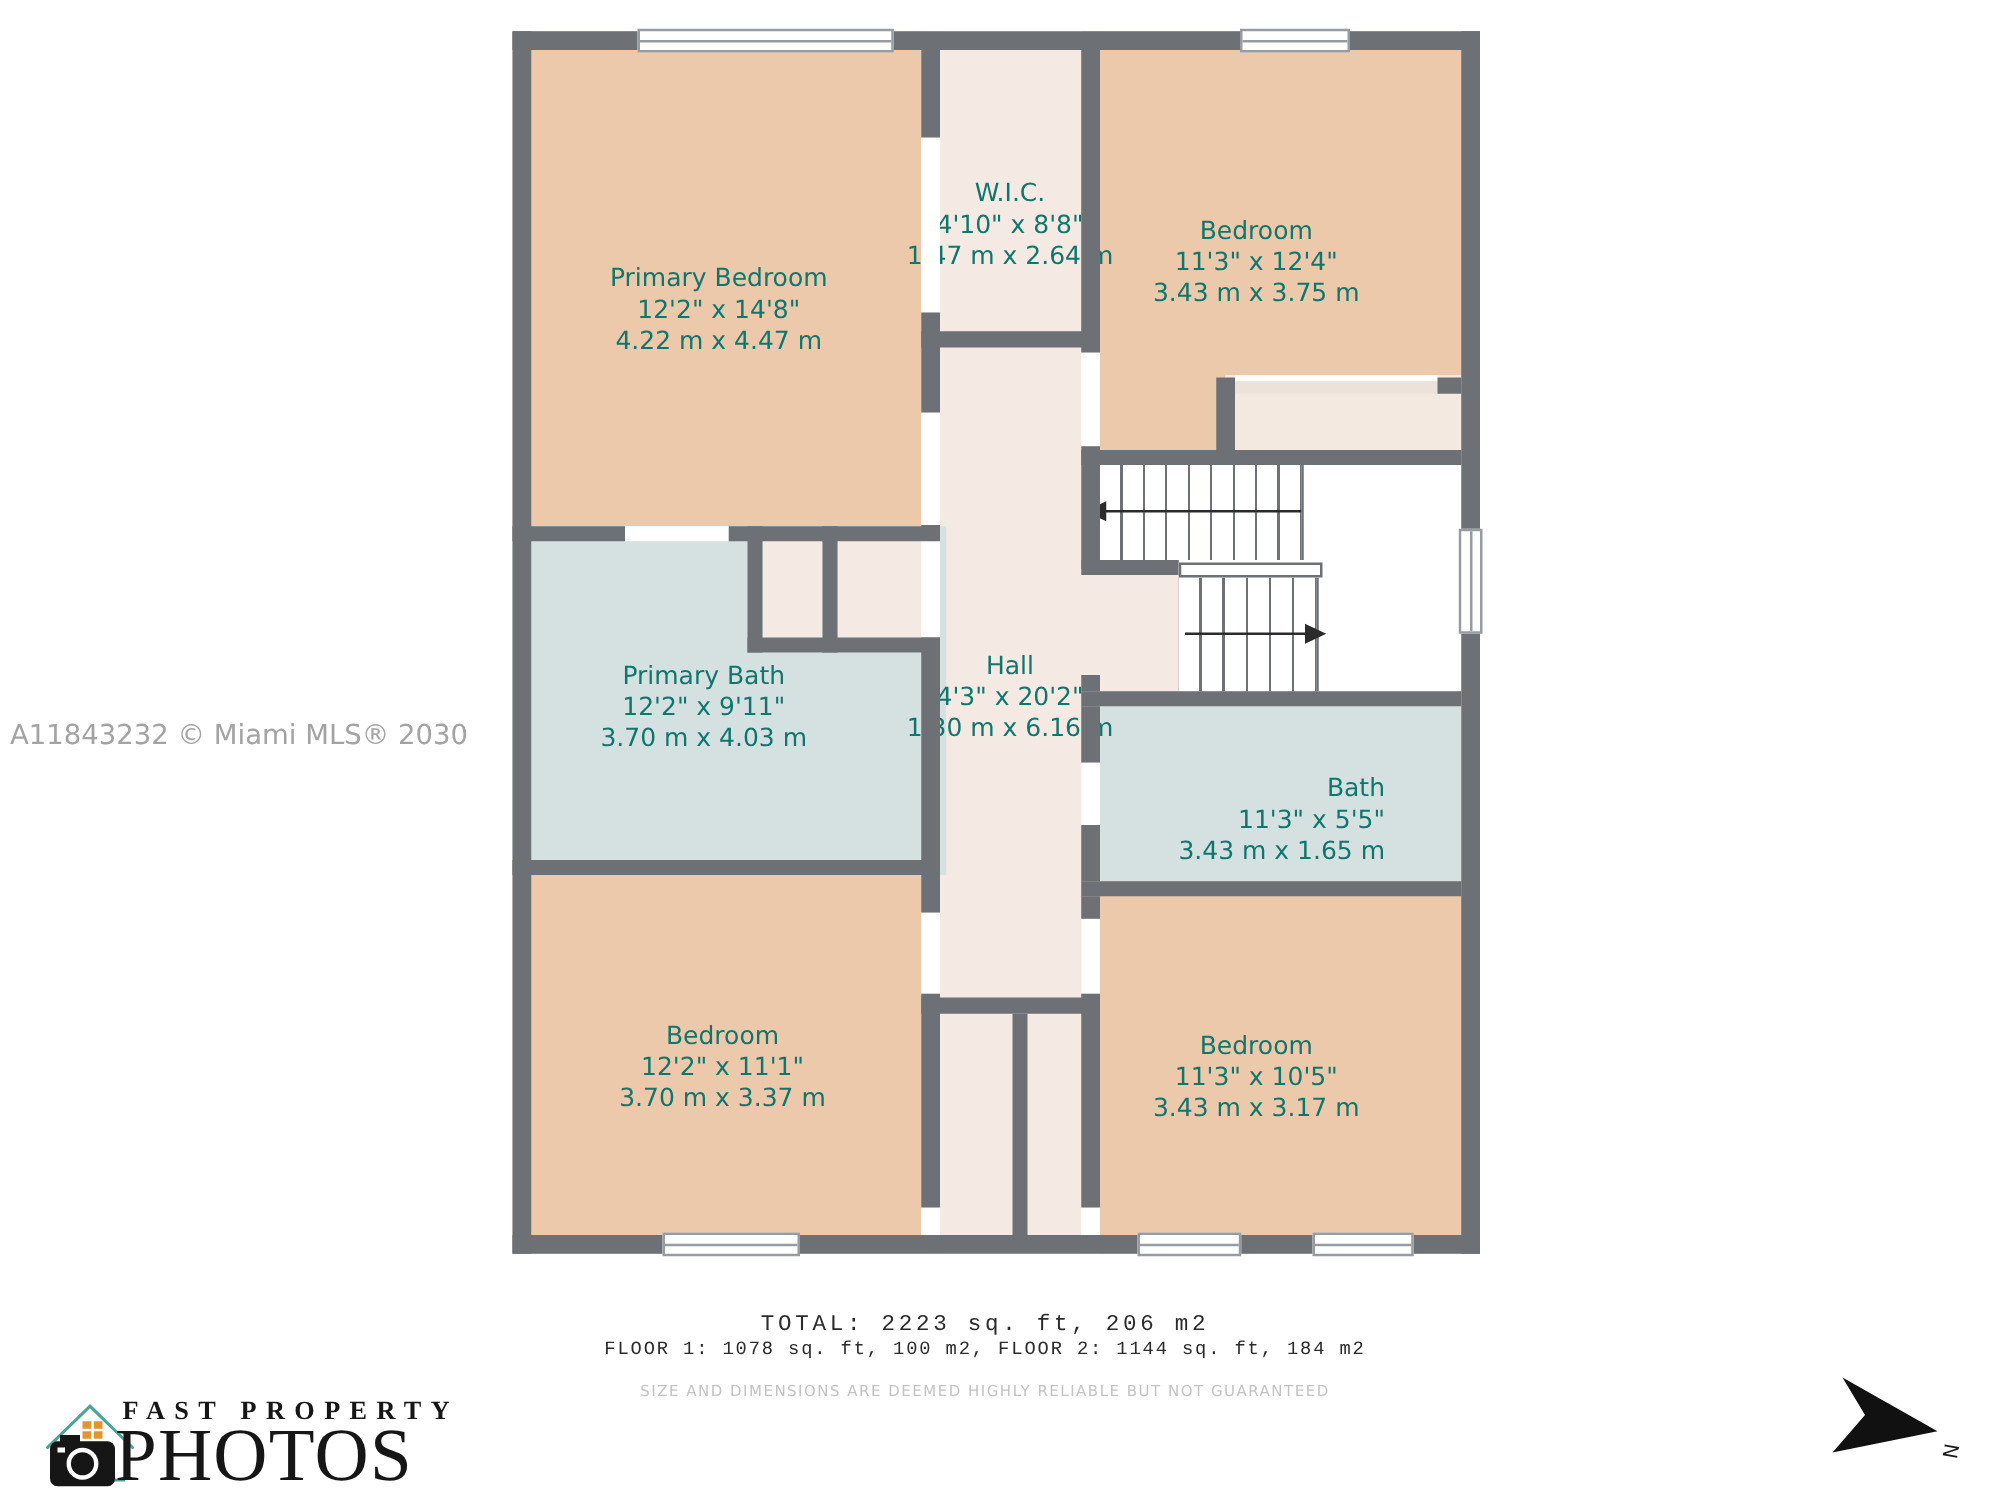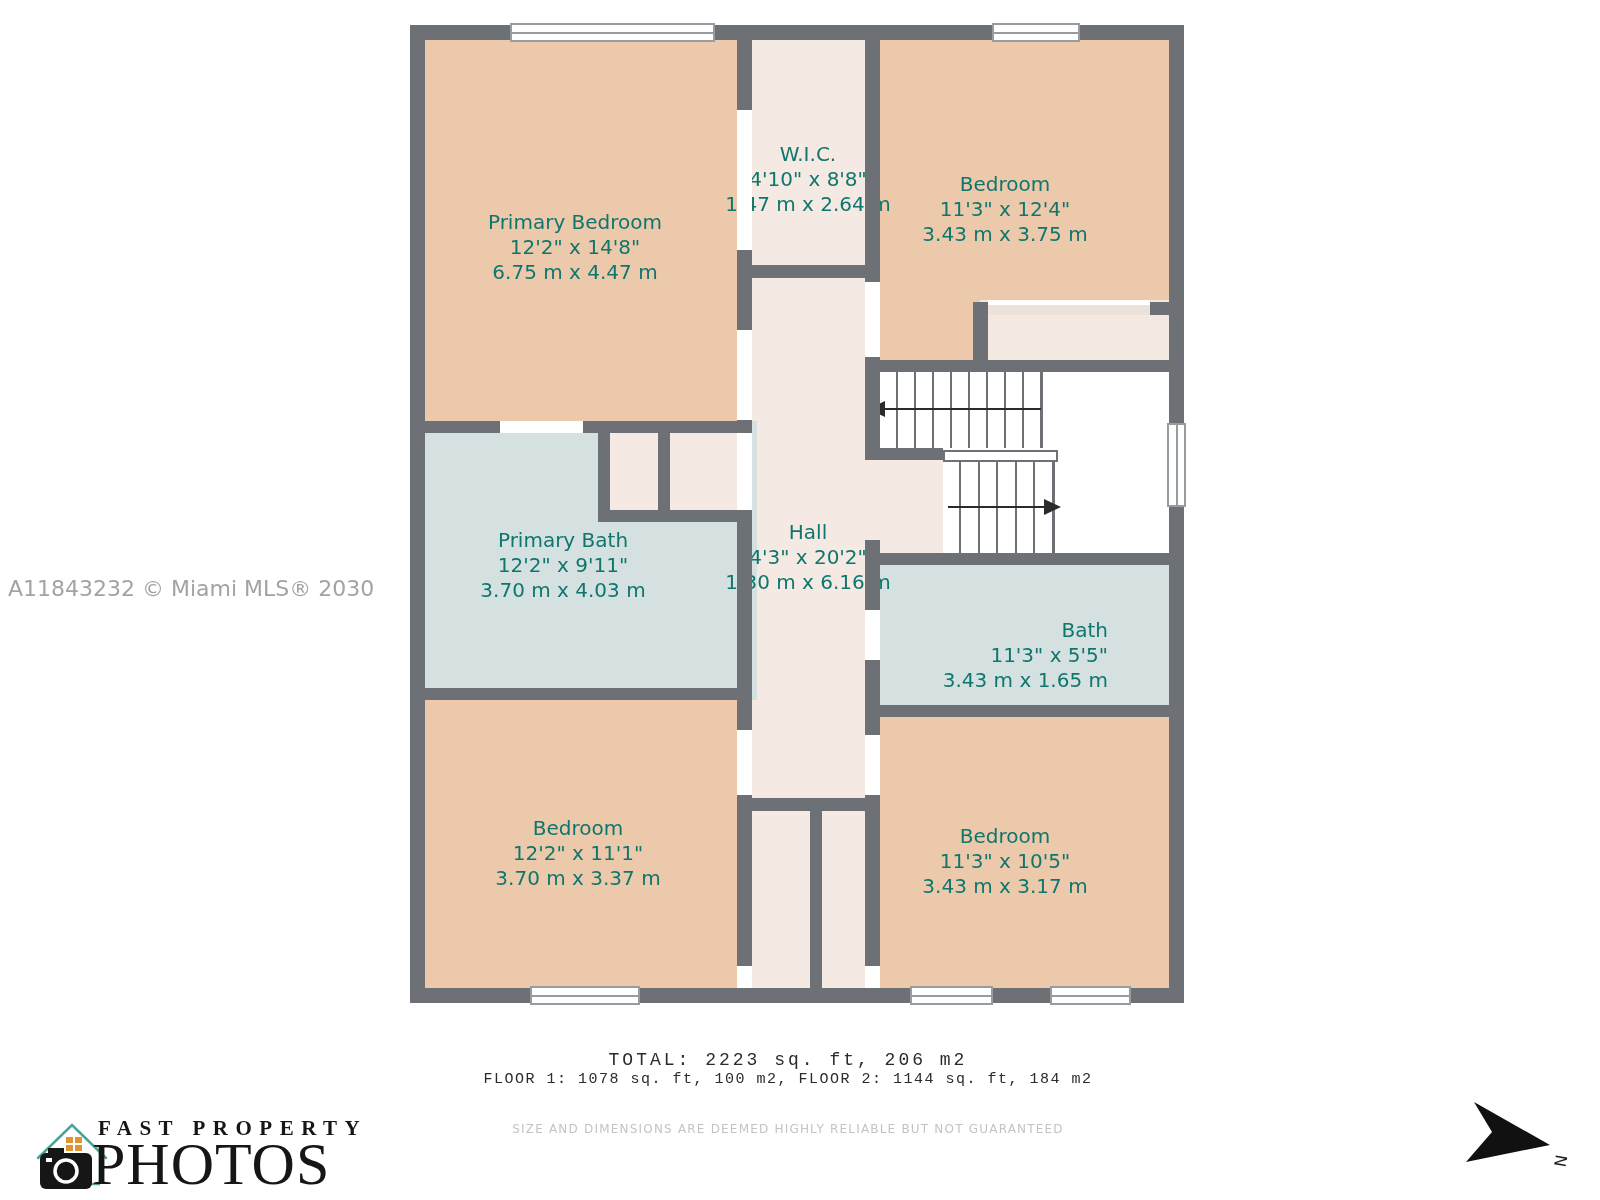--- a/index.html
+++ b/index.html
@@ -21,21 +21,21 @@
   .arrowline{position:absolute;background:#2b2b2b;z-index:3;}
   .ahead{position:absolute;width:0;height:0;z-index:3;}
   .ahead.left{border-top:8px solid transparent;border-bottom:8px solid transparent;border-right:17px solid #2b2b2b;}
   .ahead.right{border-top:8px solid transparent;border-bottom:8px solid transparent;border-left:17px solid #2b2b2b;}
   #watermark{position:absolute;left:8px;top:576px;font:22px "DejaVu Sans",sans-serif;color:#a3a3a3;z-index:6;}
   #footer{position:absolute;left:388px;top:1050px;width:800px;text-align:center;z-index:6;color:#2b2b2b;}
   .ftotal{font:18px "Liberation Mono",monospace;letter-spacing:3px;margin-bottom:1px;}
   .ffloors{font:15px "Liberation Mono",monospace;letter-spacing:1.5px;margin-bottom:2px;}
   .fexcl{font:18px "DejaVu Sans",sans-serif;color:#1f1f1f;margin-bottom:2px;}
   .fwalls{font:15px "Liberation Mono",monospace;letter-spacing:1.5px;}
-  .fdisc{font:12px "DejaVu Sans",sans-serif;color:#c4c3c3;letter-spacing:1.2px;margin-top:34px;}
+  .fdisc{font:12px "DejaVu Sans",sans-serif;color:#c4c3c3;letter-spacing:1.2px;margin-top:18px;}
   #logo{position:absolute;left:30px;top:1104px;width:330px;height:100px;z-index:6;}
   #logo .l1{position:absolute;left:68px;top:12px;font-family:"Liberation Serif",serif;font-weight:bold;
             font-size:21px;letter-spacing:7.5px;color:#161616;white-space:nowrap;}
   #logo .l2{position:absolute;left:62px;top:26px;font-family:"Liberation Serif",serif;font-weight:500;
             font-size:60px;letter-spacing:1px;color:#161616;white-space:nowrap;}
   #compass{position:absolute;left:1462px;top:1098px;z-index:6;}
   .track{position:absolute;z-index:3;}
 </style>
 </head>
 <body>
@@ -61,21 +61,21 @@
   <div class="flight low" style="left:943px;top:462px;width:112px;height:91px;"></div>
   <div class="landing" style="left:943px;top:450px;width:115px;height:12px;"></div>
   <div class="arrowline" style="left:878px;top:408px;width:163px;height:2px;"></div>
   <div class="ahead left" style="left:868px;top:401px;"></div>
   <div class="arrowline" style="left:948px;top:506px;width:100px;height:2px;"></div>
   <div class="ahead right" style="left:1044px;top:499px;"></div>
 
   <div class="rlabel" style="left:455px;top:210px;width:240px;">
     <span class="rname">Primary Bedroom</span>
     <span class="rname">12'2" x 14'8"</span>
-    <span class="rname">6.75 m x 4.47 m</span>
+    <span class="rname">4.22 m x 4.47 m</span>
   </div>
   <div class="rlabel" style="left:688px;top:142px;width:240px;">
     <span class="rname">W.I.C.</span>
     <span class="rname">4'10" x 8'8"</span>
     <span class="rname">1.47 m x 2.64 m</span>
   </div>
   <div class="rlabel" style="left:885px;top:172px;width:240px;">
     <span class="rname">Bedroom</span>
     <span class="rname">11'3" x 12'4"</span>
     <span class="rname">3.43 m x 3.75 m</span>

